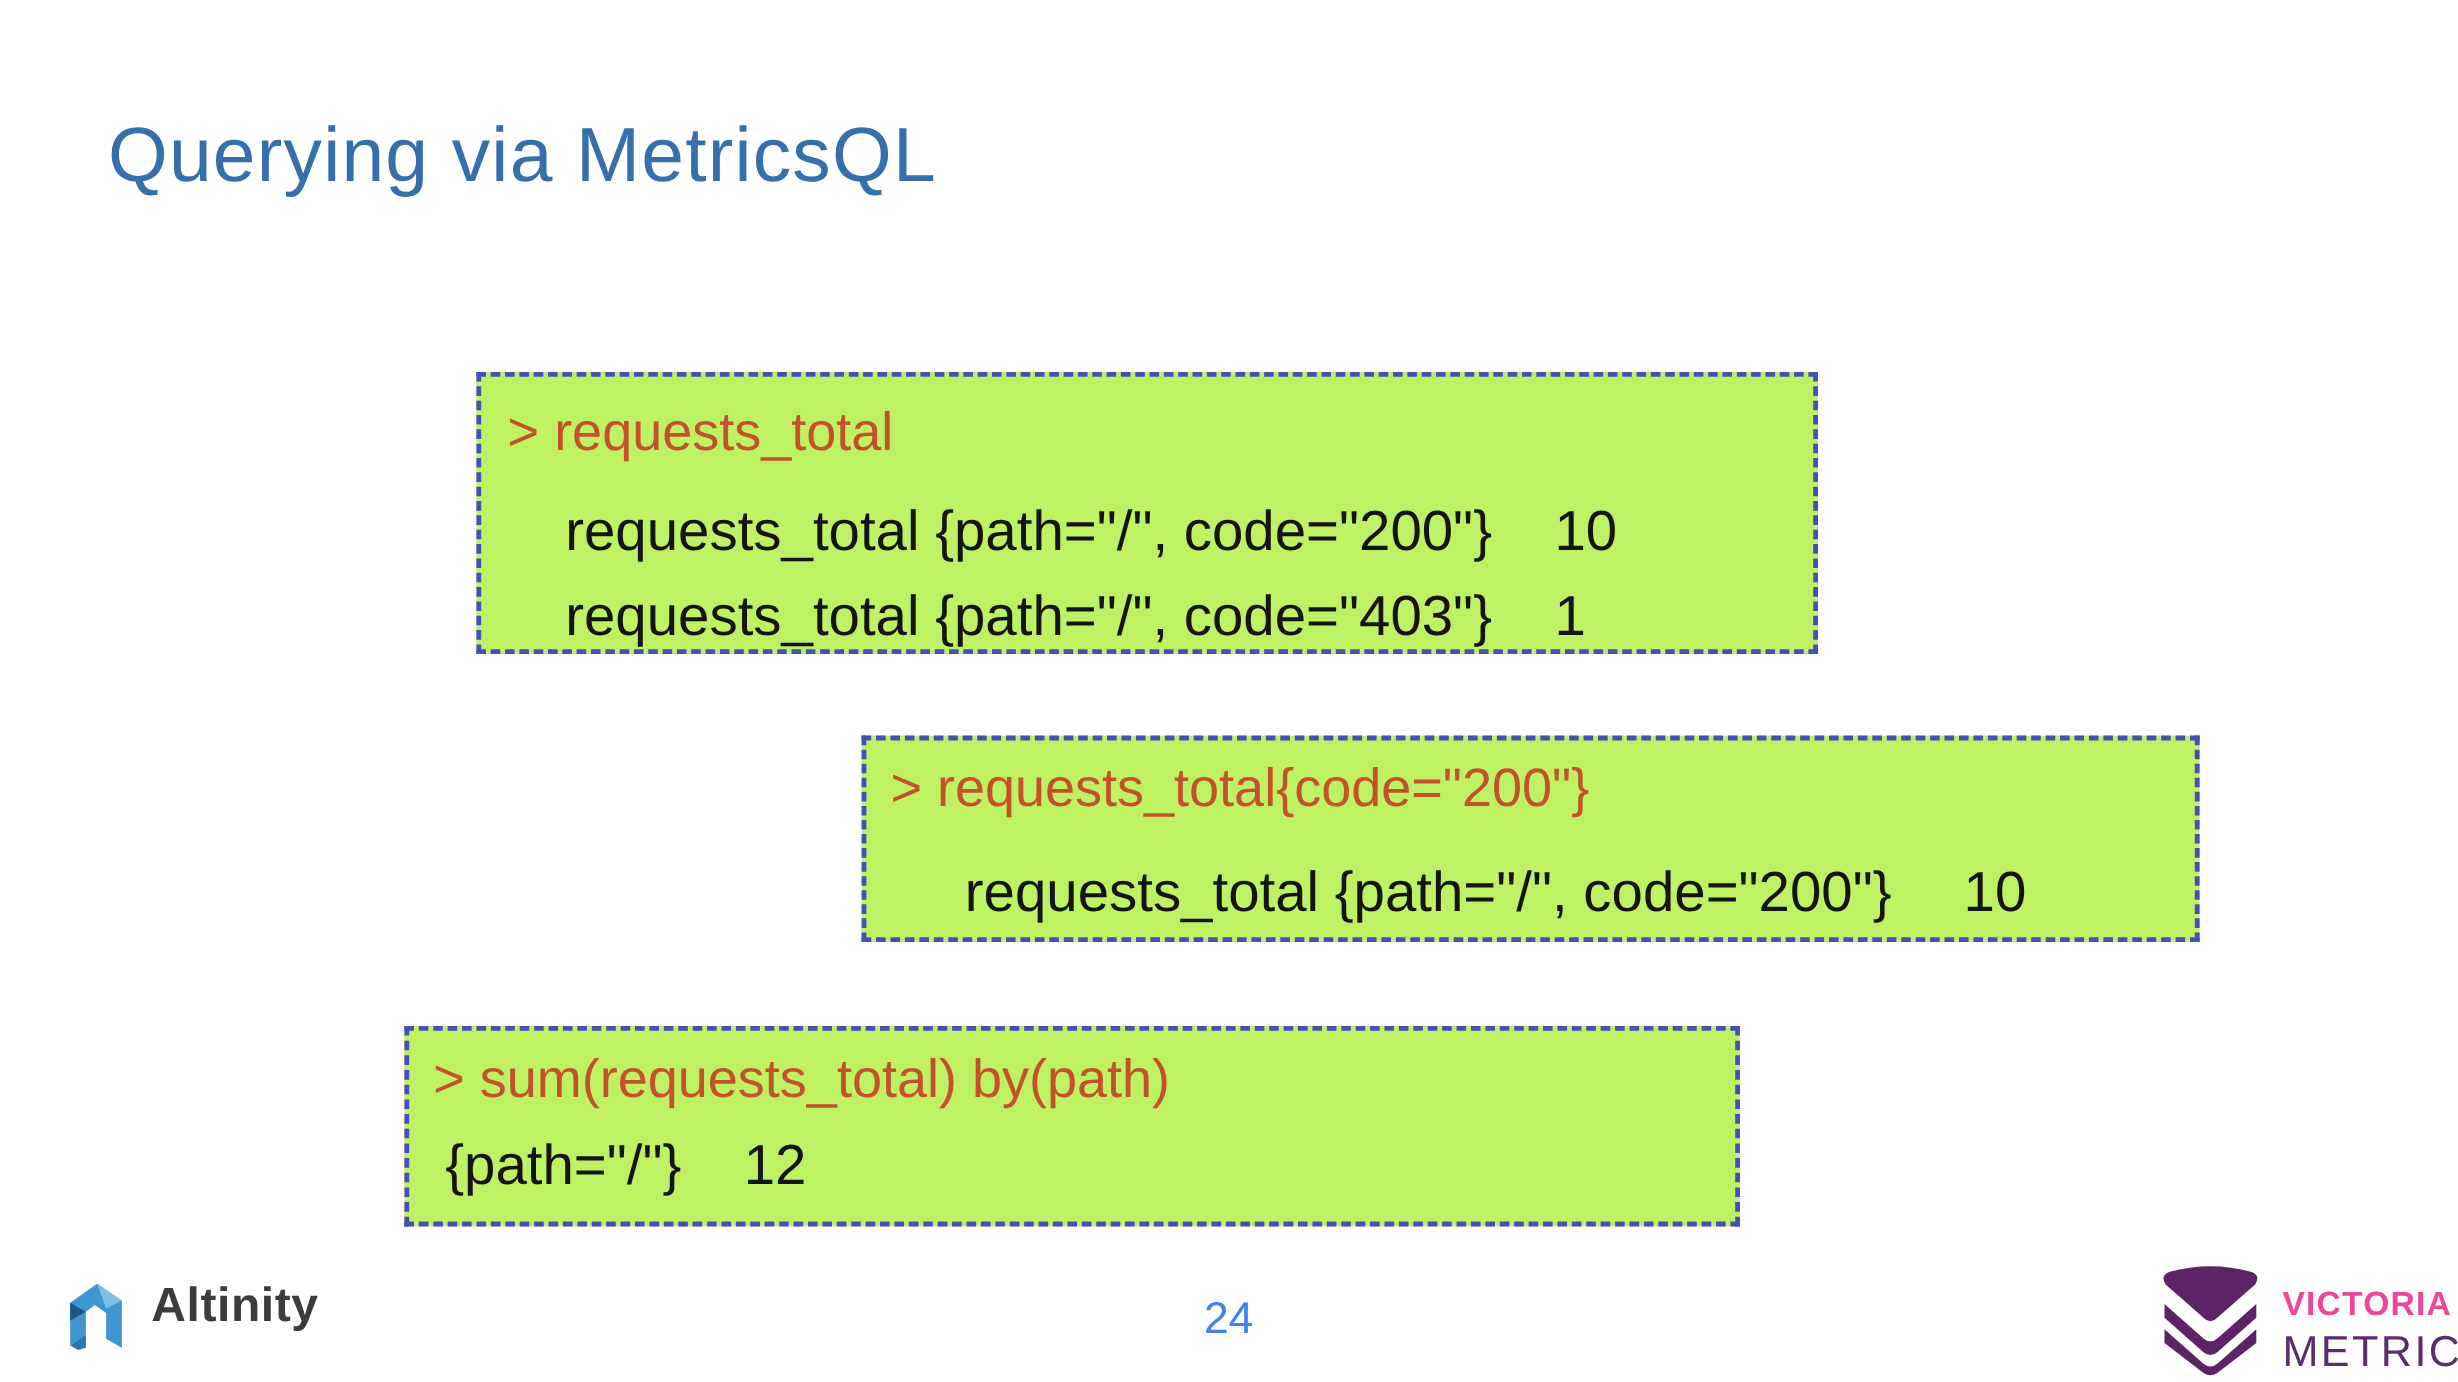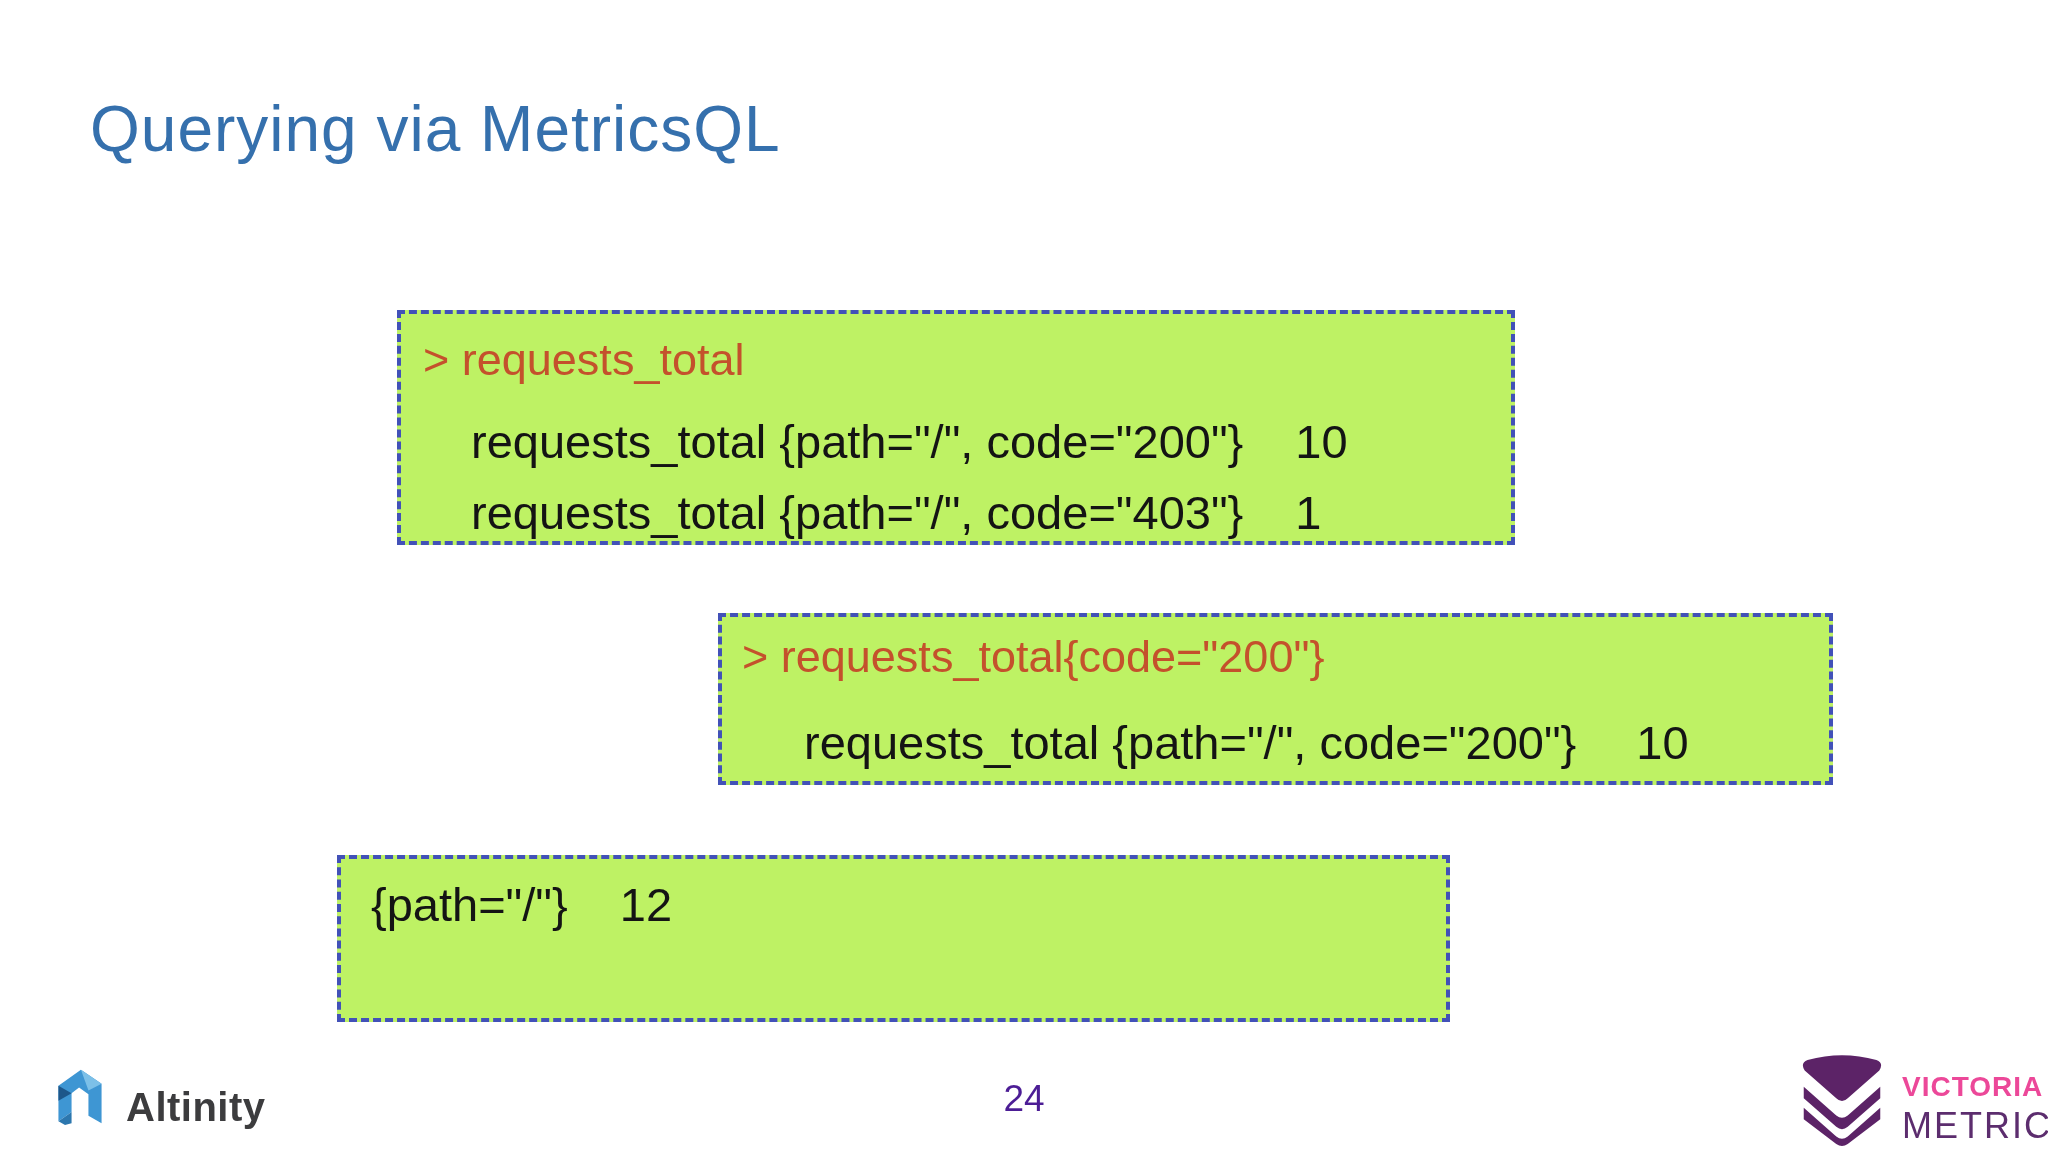--- a/index.html
+++ b/index.html
@@ -67,37 +67,37 @@
   #terminal-3 .results { margin-top: 18px; }
   #terminal-3 .result-row { margin: 0 0 0 30px; }
   #terminal-3 .result-row .value { margin-left: 52px; }
 
   
   .footer-altinity {
     position: absolute;
     left: 50px;
     top: 1066px;
     display: flex;
-    align-items: flex-end;
+    align-items: flex-start;
     gap: 16px;
   }
   .altinity-label {
     font-size: 40px;
     font-weight: 700;
     color: #3c3c3e;
     letter-spacing: 0.5px;
   }
   .page-number {
     position: absolute;
     left: 0;
     top: 1078px;
     width: 2048px;
     text-align: center;
     font-size: 37px;
-    color: #4c1d95;
+    color: #3b82f6;
   }
   .footer-victoria {
     position: absolute;
     left: 1798px;
     top: 1054px;
     display: flex;
     align-items: flex-start;
     gap: 16px;
   }
   .victoria-text {
@@ -144,20 +144,21 @@
     <div class="prompt">&gt; requests_total{code="200"}</div>
     <div class="results">
       <div class="result-row">
         <span class="expr">requests_total {path="/", code="200"}</span>
         <span class="value">10</span>
       </div>
     </div>
   </div>
 
   <div class="terminal" id="terminal-3">
+    <div class="prompt">&gt; sum(requests_total) by(path)</div>
     <div class="results">
       <div class="result-row">
         <span class="expr">{path="/"}</span>
         <span class="value">12</span>
       </div>
     </div>
   </div>
 
   <div class="footer-altinity">
     <span>

